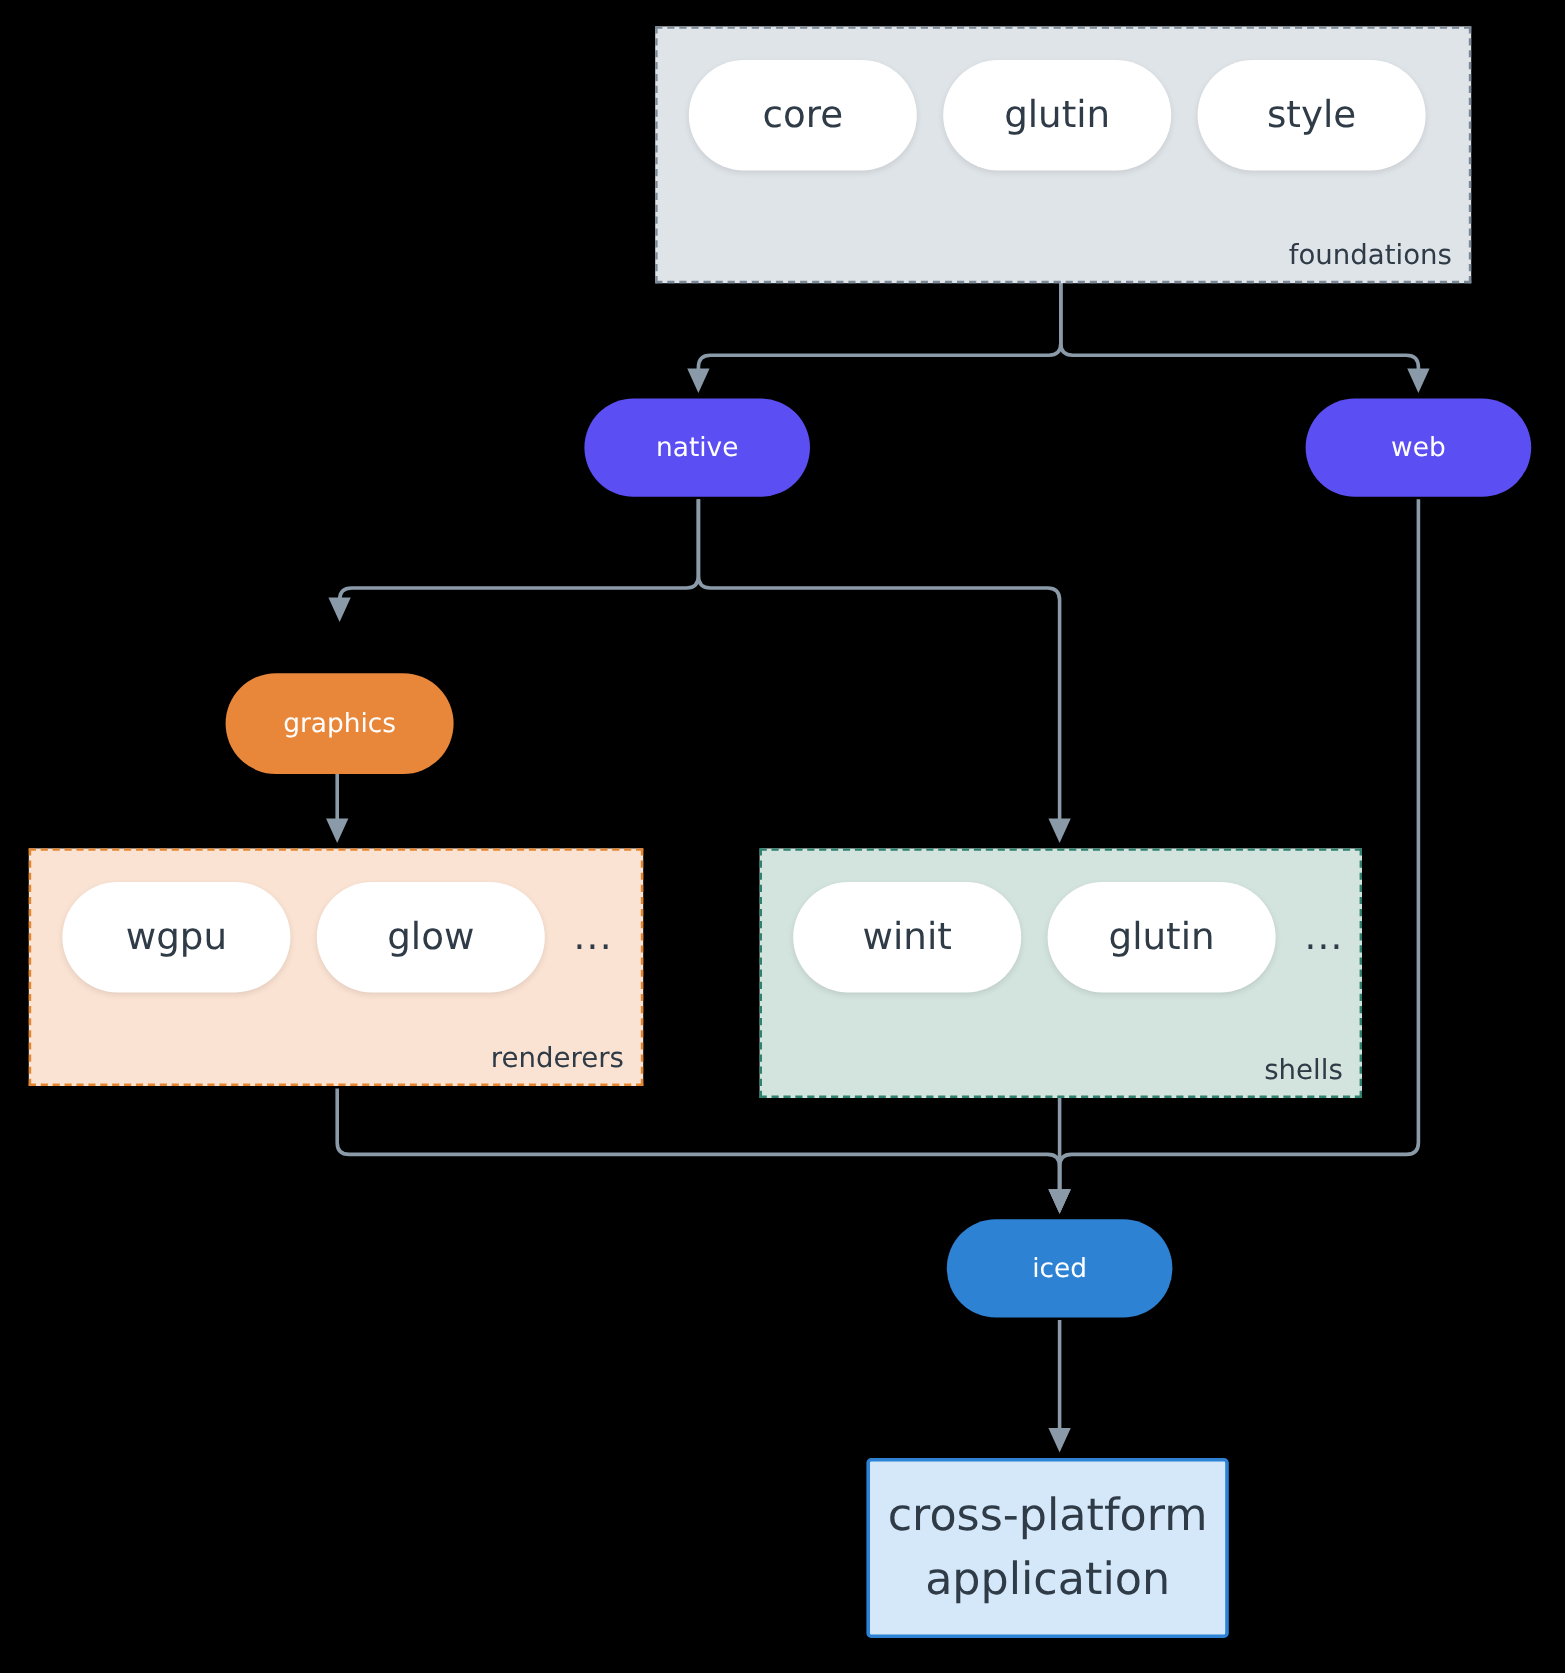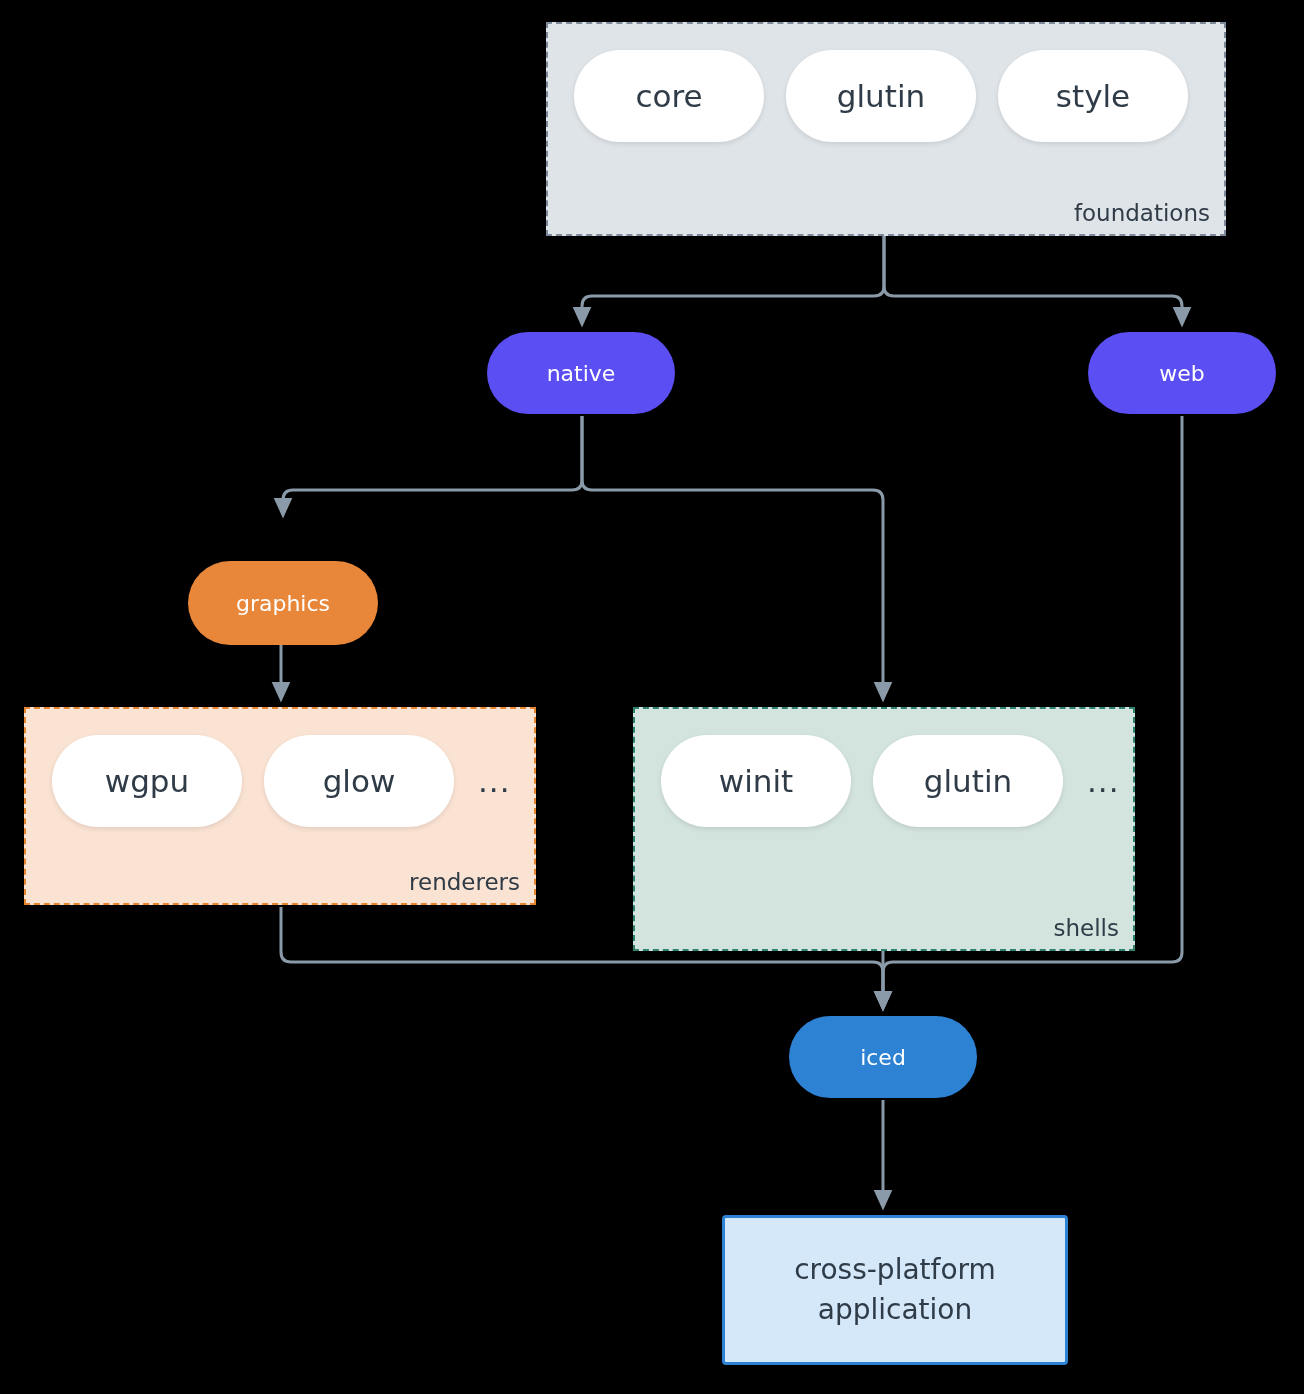--- a/index.html
+++ b/index.html
@@ -65,21 +65,21 @@
     top: 707px;
     width: 512px;
     height: 198px;
     background: #fbe3d3;
     border-color: #e8862f;
   }
   .group-shells {
     left: 633px;
     top: 707px;
     width: 502px;
-    height: 244px;
+    height: 208px;
     background: #d3e3dd;
     border-color: #2f8270;
   }
 
   
   .chip {
     box-sizing: border-box;
     height: 92px;
     min-width: 190px;
     padding: 0 26px;
@@ -143,32 +143,32 @@
     height: 82px;
     background: #2d82d4;
     border-radius: 41px;
   }
 
   
   .box-app {
     position: absolute;
     left: 722px;
     top: 1215px;
-    width: 346px;
+    width: 302px;
     height: 150px;
     box-sizing: border-box;
     background: #d5e8fa;
     border: 3px solid #2d82d4;
     border-radius: 4px;
     display: flex;
     flex-direction: column;
     align-items: center;
     justify-content: center;
     color: #2f3b47;
-    font-size: 28px;
+    font-size: 37px;
     line-height: 1.42;
     text-align: center;
   }
 </style>
 </head>
 <body>
 
 <div id="canvas">
 
   <svg id="edges" viewBox="0 0 1304 1394" width="1304" height="1394" xmlns="http://www.w3.org/2000/svg">

